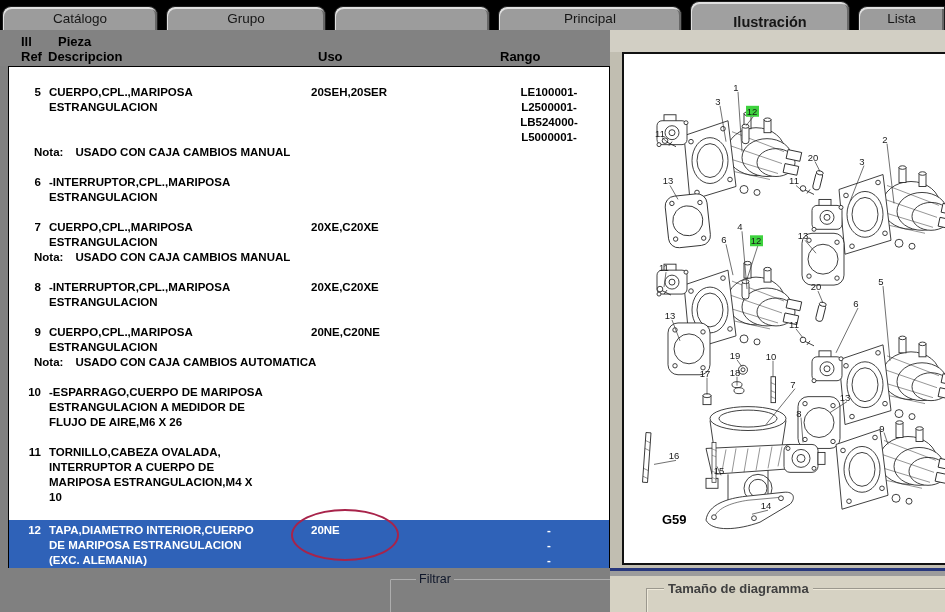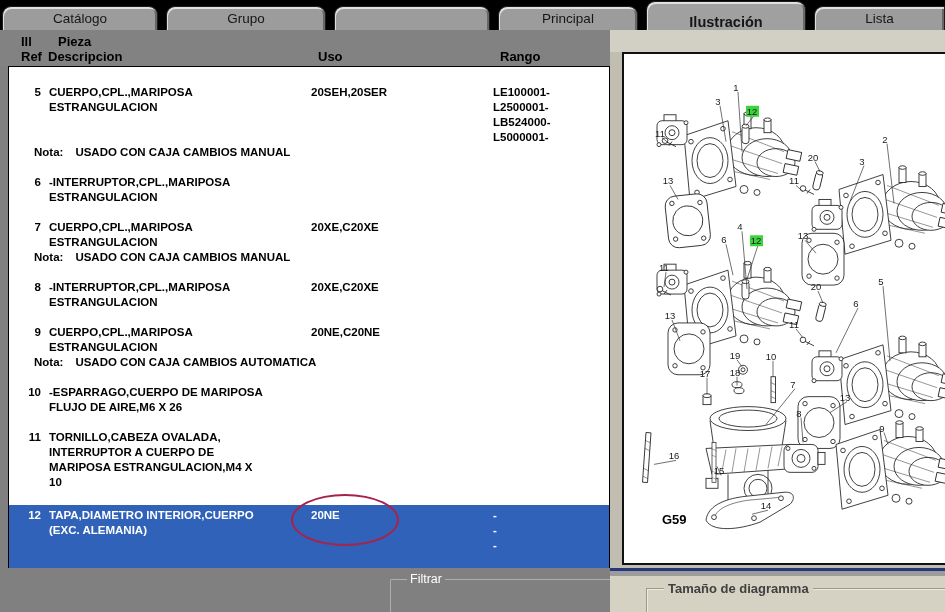--- a/index.html
+++ b/index.html
@@ -5,53 +5,53 @@
   html,body{margin:0;padding:0;background:#555;}
   .screen{position:relative;width:945px;height:612px;overflow:hidden;background:#808080;
           font-family:"Liberation Sans",sans-serif;-webkit-font-smoothing:none;}
   
   .tab-bar{position:absolute;left:0;top:0;width:945px;height:30px;background:#000;
            display:flex;align-items:flex-end;gap:8px;padding-left:2px;box-sizing:border-box;}
   .tab{flex:none;height:24px;background:#9c9c9c;border:1px solid #1d1d1d;border-bottom:none;
        border-radius:9px 9px 0 0;box-shadow:inset 1px 2px 0 rgba(235,235,235,.85), inset -2px 0 0 rgba(60,60,60,.55);
        display:flex;align-items:center;justify-content:center;font-size:13.5px;color:#161616;box-sizing:border-box;}
   .tab:nth-child(1){width:156px}.tab:nth-child(2){width:160px}.tab:nth-child(3){width:156px}
-  .tab:nth-child(4){width:140px}.tab:nth-child(5){width:160px}.tab:nth-child(6){flex:1;border-radius:9px 0 0 0;}
+  .tab:nth-child(4){width:184px}.tab:nth-child(5){width:160px}.tab:nth-child(6){flex:1;border-radius:9px 0 0 0;}
   .tab.active{height:29px;font-weight:bold;font-size:14.5px;background:#a0a0a0;align-items:flex-end;}
   
   .tbl-hdr{position:absolute;left:0;top:30px;width:610px;height:36px;background:#828282;
            font-size:13px;font-weight:bold;color:#000;}
   .tbl-hdr span{position:absolute;white-space:pre;}
   
   .tbl-box{position:absolute;left:8px;top:66px;width:600px;height:501px;background:#fff;
            border:1px solid #000;box-sizing:content-box;overflow:hidden;padding-top:18px;
            font-size:11.5px;font-weight:bold;line-height:15px;color:#000;}
   .prow{margin-bottom:15px;position:relative;}
   .pmain{display:flex;}
   .c-ref{flex:none;width:32px;text-align:right;}
   .c-desc{flex:none;width:270px;padding-left:8px;box-sizing:border-box;}
   .c-uso{flex:none;width:150px;}
   .c-rango{flex:1;}
-  .rline{display:flex;justify-content:flex-start;padding-left:32px;padding-right:4px;}
+  .rline{display:flex;justify-content:center;padding-left:32px;padding-right:4px;}
   .nota{padding-left:25px;}
   .nota .nlabel{margin-right:12px;}
   .prow.sel{background:#2f62b8;color:#fff;padding-top:3px;padding-bottom:60px;margin-bottom:0;}
   .circ{position:absolute;left:282px;top:-11px;width:104px;height:48px;border:2px solid #a8234a;
         border-radius:50%;pointer-events:none;z-index:5;}
   
   .rpanel{position:absolute;left:610px;top:30px;right:0;height:538px;background:#c1beb1;}
   .rtop{position:absolute;left:0;top:0;right:0;height:22px;background:#d2cfc4;}
   .illu-box{position:absolute;left:12px;top:22px;right:0;bottom:3px;background:#fff;
             border:2px solid #111;border-right:none;box-sizing:border-box;}
   .illu-box svg{display:block;width:100%;height:100%;}
   
   .bot-left{position:absolute;left:0;top:568px;width:610px;height:44px;background:#808080;}
   .bot-left fieldset{position:absolute;left:390px;top:4px;width:198px;height:56px;margin:0;
                      border:1px solid #adadad;border-radius:1px;}
-  .bot-left legend{font-size:12.5px;color:#ffffff;padding:0 3px;margin-left:4px;}
+  .bot-left legend{font-size:12.5px;color:#0f172a;padding:0 3px;margin-left:13px;}
   .bot-right{position:absolute;left:610px;top:568px;right:0;height:44px;background:#d6d2c3;
              border-top:3px solid #27377c;box-shadow:inset 0 5px 0 #9c9c9c;}
   .bot-right fieldset{position:absolute;left:36px;top:10px;right:-4px;height:48px;margin:0;
                       border:2px groove #efeadb;}
   .bot-right legend{font-size:13px;font-weight:bold;color:#404040;padding:0 4px;margin-left:4px;}
   text{font-family:"Liberation Sans",sans-serif;}
 </style>
 </head>
 <body>
 
@@ -162,20 +162,21 @@
             <div class="c-uso">20NE,C20NE</div>
             <div class="c-rango"></div>
           </div>
           <div class="nota"><span class="nlabel">Nota:</span><span>USADO CON CAJA CAMBIOS AUTOMATICA</span></div>
         </div>
         <div class="prow">
           <div class="pmain">
             <div class="c-ref">10</div>
             <div class="c-desc">
               <div class="">-ESPARRAGO,CUERPO DE MARIPOSA</div>
+              <div class="">ESTRANGULACION A MEDIDOR DE</div>
               <div class="">FLUJO DE AIRE,M6 X 26</div>
             </div>
             <div class="c-uso"></div>
             <div class="c-rango"></div>
           </div>
         </div>
         <div class="prow">
           <div class="pmain">
             <div class="c-ref">11</div>
             <div class="c-desc">
@@ -186,20 +187,21 @@
             </div>
             <div class="c-uso"></div>
             <div class="c-rango"></div>
           </div>
         </div>
         <div class="prow sel">
           <div class="pmain">
             <div class="c-ref">12</div>
             <div class="c-desc">
               <div class="">TAPA,DIAMETRO INTERIOR,CUERPO</div>
+              <div class="">DE MARIPOSA ESTRANGULACION</div>
               <div class="">(EXC. ALEMANIA)</div>
             </div>
             <div class="c-uso">20NE</div>
             <div class="c-rango">
               <div class="rline">
                 <span></span>
                 <span>-</span>
               </div>
               <div class="rline">
                 <span></span>

